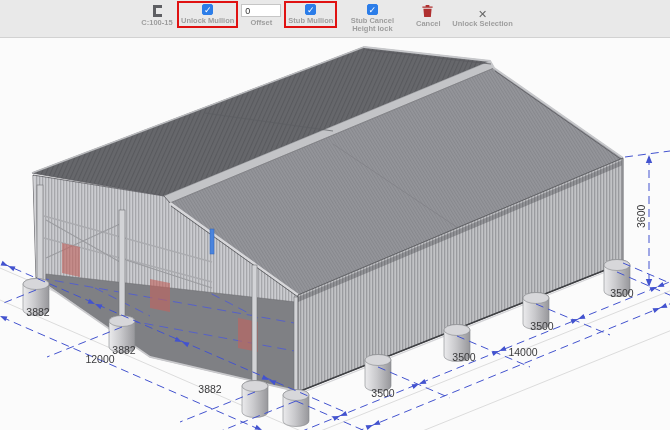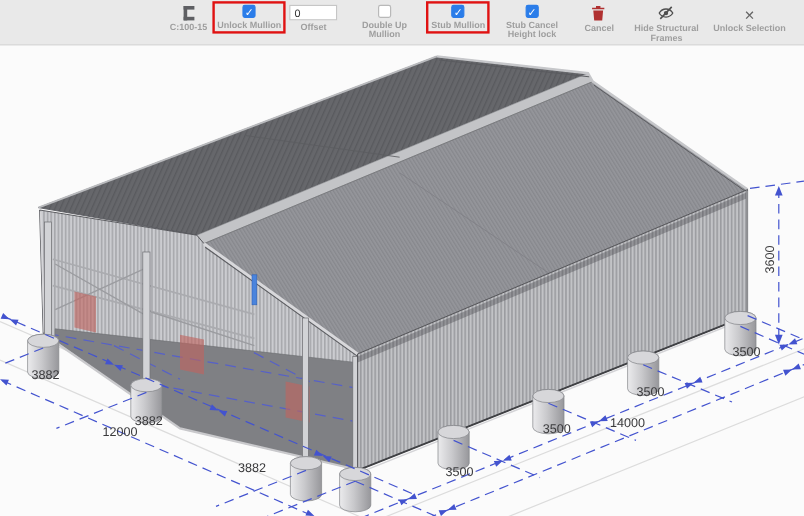--- a/index.html
+++ b/index.html
@@ -55,49 +55,35 @@
 
   <div style="display:flex;gap:3px;align-items:flex-start;">
       <div class="titem annotated">
         <div class="cb on">✓</div>
         <div class="tlabel">Unlock Mullion</div>
       </div>
       <div class="titem">
         <input class="tin" value="0" style="">
         <div class="tlabel">Offset</div>
       </div>
-      <div class="titem">
-        <div class="cb "></div>
-        <div class="tlabel">Double Up Mullion</div>
-      </div>
       <div class="titem annotated">
         <div class="cb on">✓</div>
         <div class="tlabel">Stub Mullion</div>
       </div>
       <div class="titem">
         <div class="cb on">✓</div>
         <div class="tlabel">Stub Cancel Height lock</div>
       </div>
       <div class="titem">
         <span class="ticon">
           <svg width="13" height="14" viewBox="0 0 14 15">
             <path d="M5 1h4v1.6h3.5V4H1.5V2.6H5zM2.6 5h8.8l-.8 9H3.4z" fill="#b03030"></path>
           </svg>
         </span>
         <div class="tlabel">Cancel</div>
-      </div>
-      <div class="titem">
-        <span class="ticon">
-          <svg width="14" height="13" viewBox="0 0 16 15">
-            <path d="M8 4c3.4 0 5.9 2.9 6.5 3.9C13.9 9 11.4 11.9 8 11.9S2.1 9 1.5 7.9C2.1 6.9 4.6 4 8 4z" fill="none" stroke="#505050" stroke-width="1.3"></path>
-            <circle cx="8" cy="8" r="2.1" fill="#505050"></circle>
-            <line x1="2.5" y1="13.5" x2="13.5" y2="2" stroke="#505050" stroke-width="1.5"></line>
-          </svg>
-        </span>
-        <div class="tlabel">Hide Structural Frames</div>
       </div>
       <div class="titem">
         <span class="ticon"><span class="xg">✕</span></span>
         <div class="tlabel">Unlock Selection</div>
       </div>
     </div>
 </div>
 
 <div class="viewport">
 <svg width="670" height="392" viewBox="0 38 670 392" xmlns="http://www.w3.org/2000/svg">

